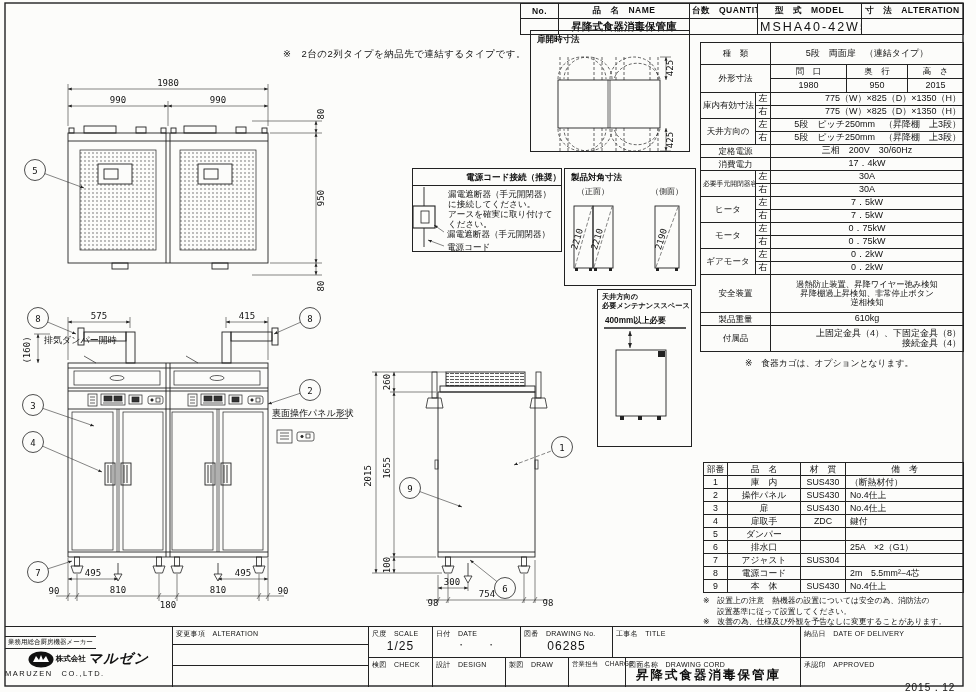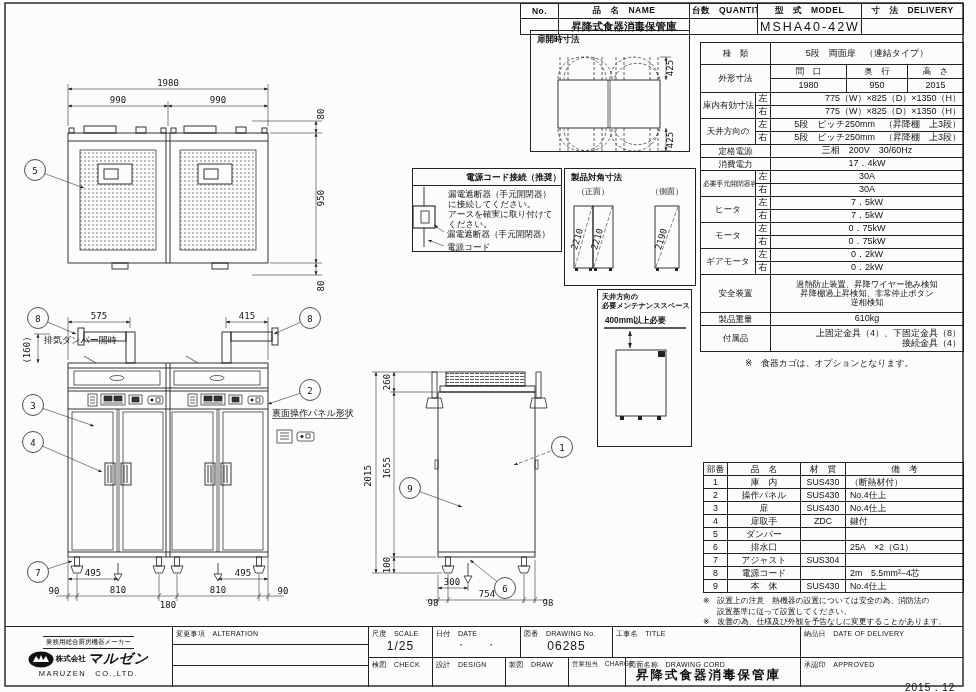--- a/index.html
+++ b/index.html
@@ -33,21 +33,21 @@
 .abs{position:absolute}
 
 .tblock{position:absolute;z-index:2;border-top:1.2px solid #222}
 .cell{position:absolute}
 .bl{border-left:1px solid #222}
 .btop{border-top:1px solid #222}
 .slab{position:absolute;left:3px;top:2px;font-size:7px;white-space:nowrap;letter-spacing:.3px}
 .bigv{position:absolute;left:0;right:0;top:12px;text-align:center;font-size:12px;letter-spacing:1px}
 .dwgname{position:absolute;left:10px;top:9px;font-size:12.5px;font-weight:bold;letter-spacing:2px;white-space:nowrap}
 .tagline{display:inline-block;font-size:6.5px;border-top:1px solid #222;border-bottom:1px solid #222;padding:1px 3px;white-space:nowrap}
-.company{text-align:center;padding-top:3px}
+.company{padding-top:3px}
 .logorow{display:flex;align-items:center;justify-content:center;gap:2px;margin-top:1px}
 .pfx{font-size:7.5px;font-weight:bold}
 .lname{font-size:14px;font-weight:bold;font-style:italic;letter-spacing:1px}
 .len{font-size:7.5px;letter-spacing:1.5px;margin-top:1px}
 .notes div{font-size:7.8px;line-height:10.5px;white-space:nowrap}
 .pbline{font-size:8.6px;line-height:10px;white-space:nowrap}
 </style>
 </head>
 <body>
 
@@ -437,32 +437,33 @@
         <col style="width:68px">
         <col style="width:104px">
         <col style="width:102px">
       </colgroup>
   <tbody>
         <tr style="height:15px">
     <td class="lb">No.</td>
     <td class="lb">品　名　NAME</td>
     <td class="lb">台数　QUANTITY</td>
     <td class="lb">型　式　MODEL</td>
-    <td class="lb">寸　法　DELIVERY</td>
+    <td class="lb">寸　法　ALTERATION</td>
   </tr>
   <tr style="height:16px">
     <td></td>
     <td class="namev">昇降式食器消毒保管庫</td>
     <td></td>
     <td class="modelv">MSHA40-42W5E</td>
     <td></td>
   </tr>
 </tbody>
     </table>
 
+<div class="layer" style="left:283px;top:48px;font-size:9.5px;letter-spacing:.5px;white-space:nowrap">※　2台の2列タイプを納品先で連結するタイプです。</div>
 
 <div class="box" style="left:530px;top:30px;width:160px;height:122px;">
   <div class="bt1 abs" style="left:6px;top:3px">扉開時寸法</div>
 </div>
 
 <table class="t spec" style="left:700px;top:42px;width:263px;">
   <colgroup>
         <col style="width:55px">
         <col style="width:15px">
         <col style="width:76px">

